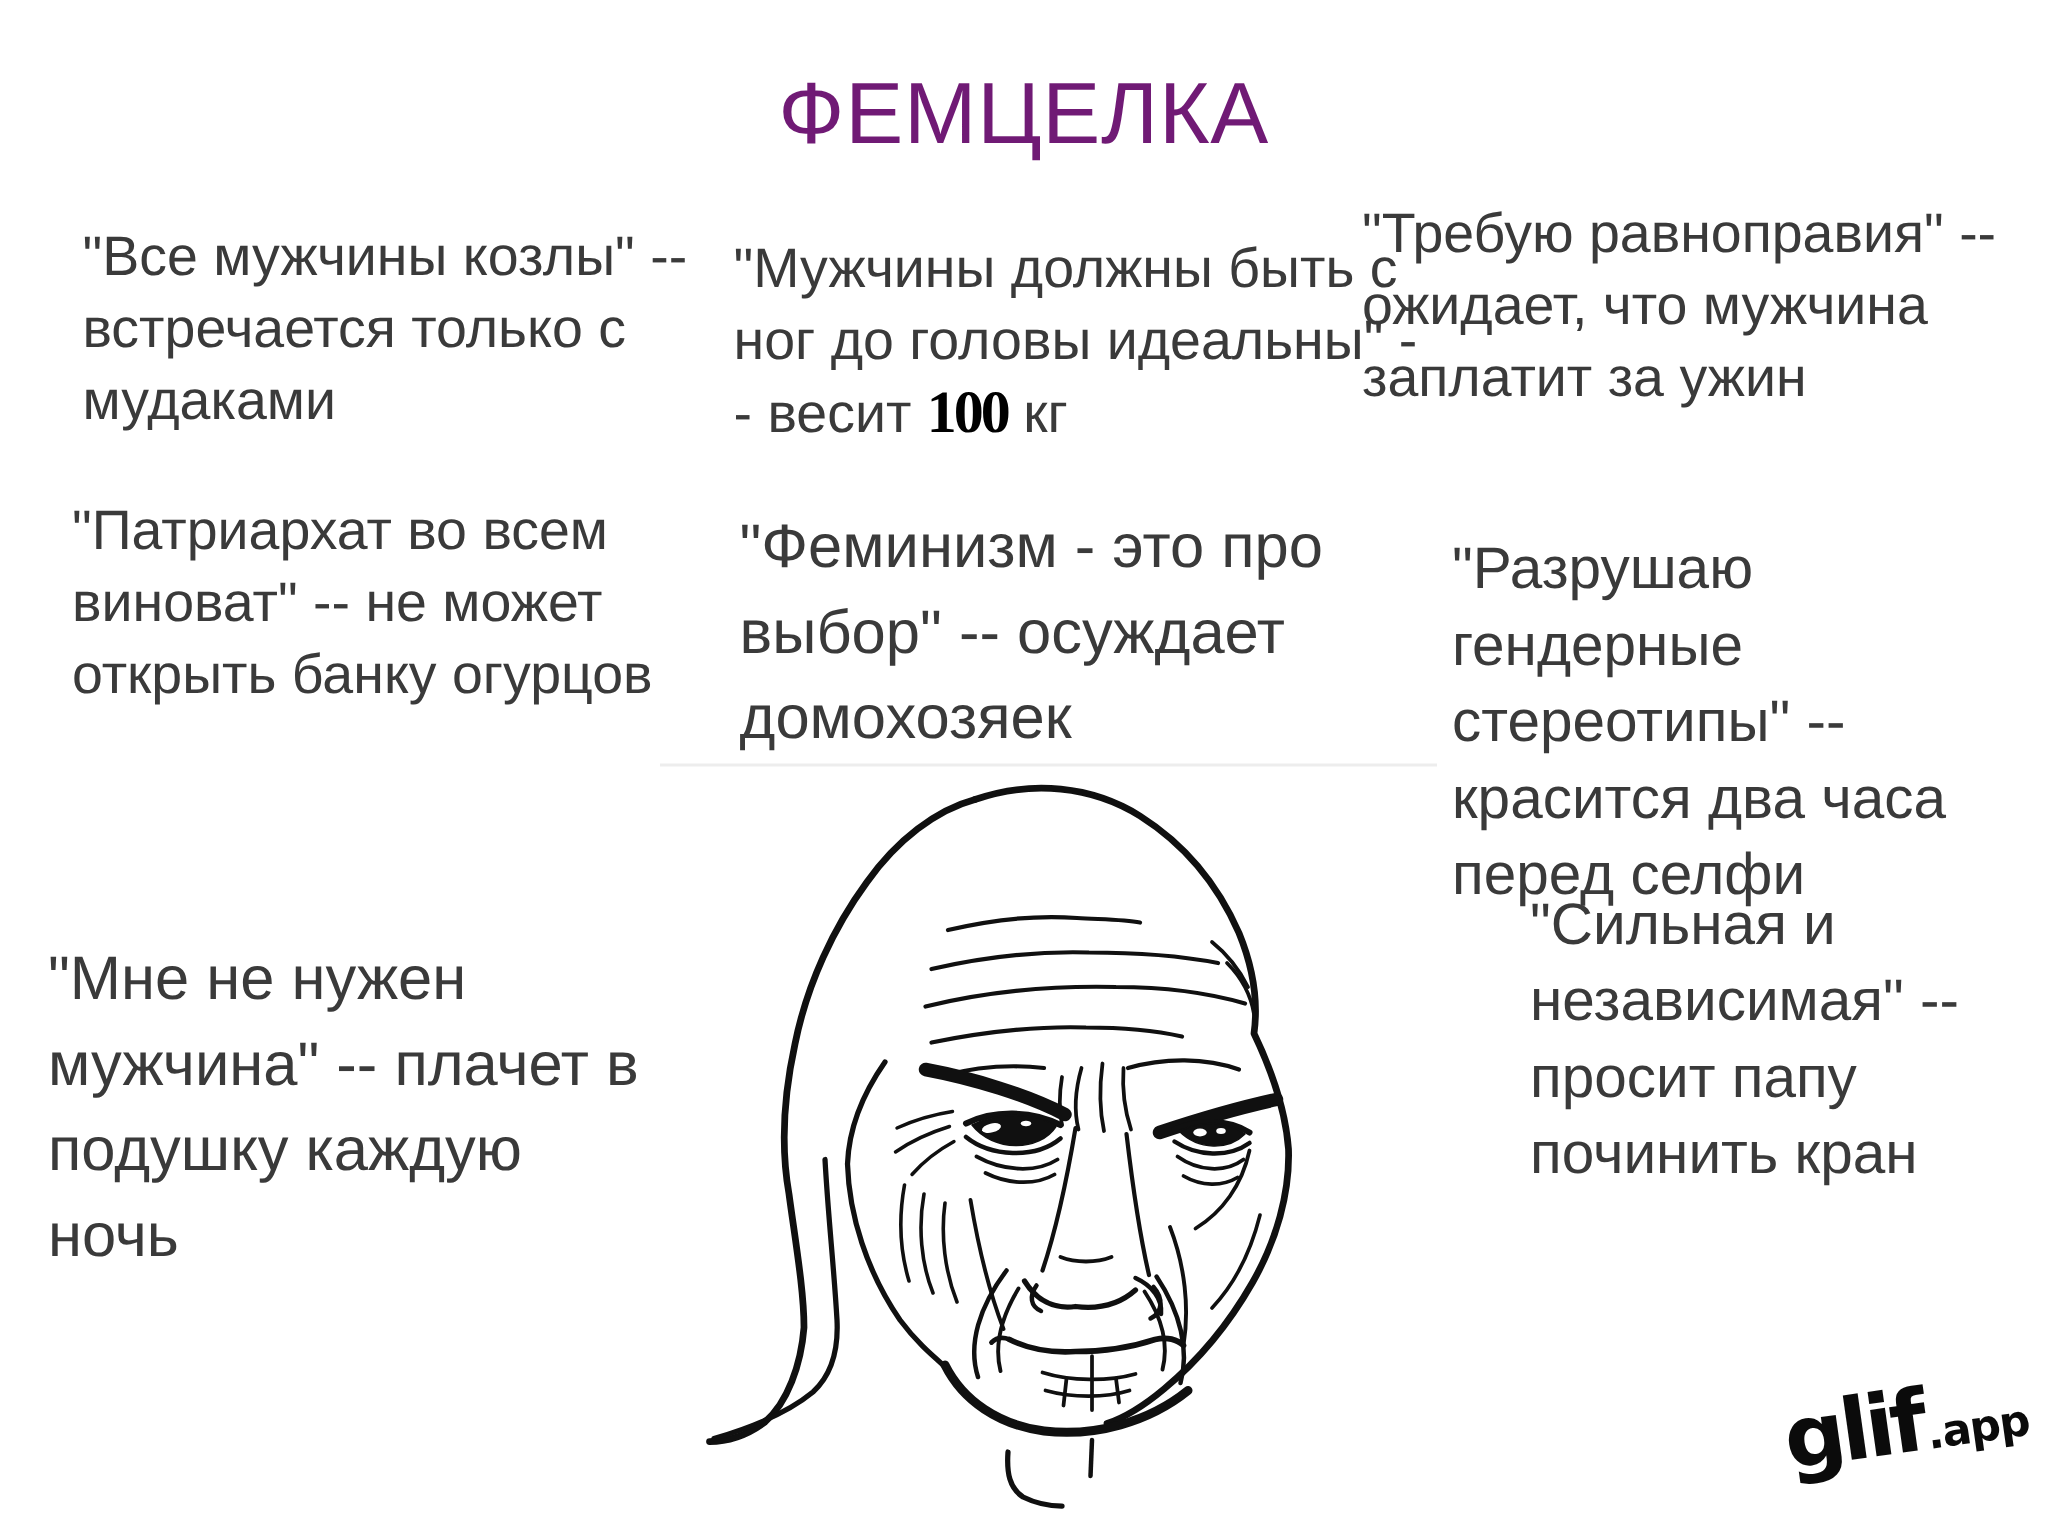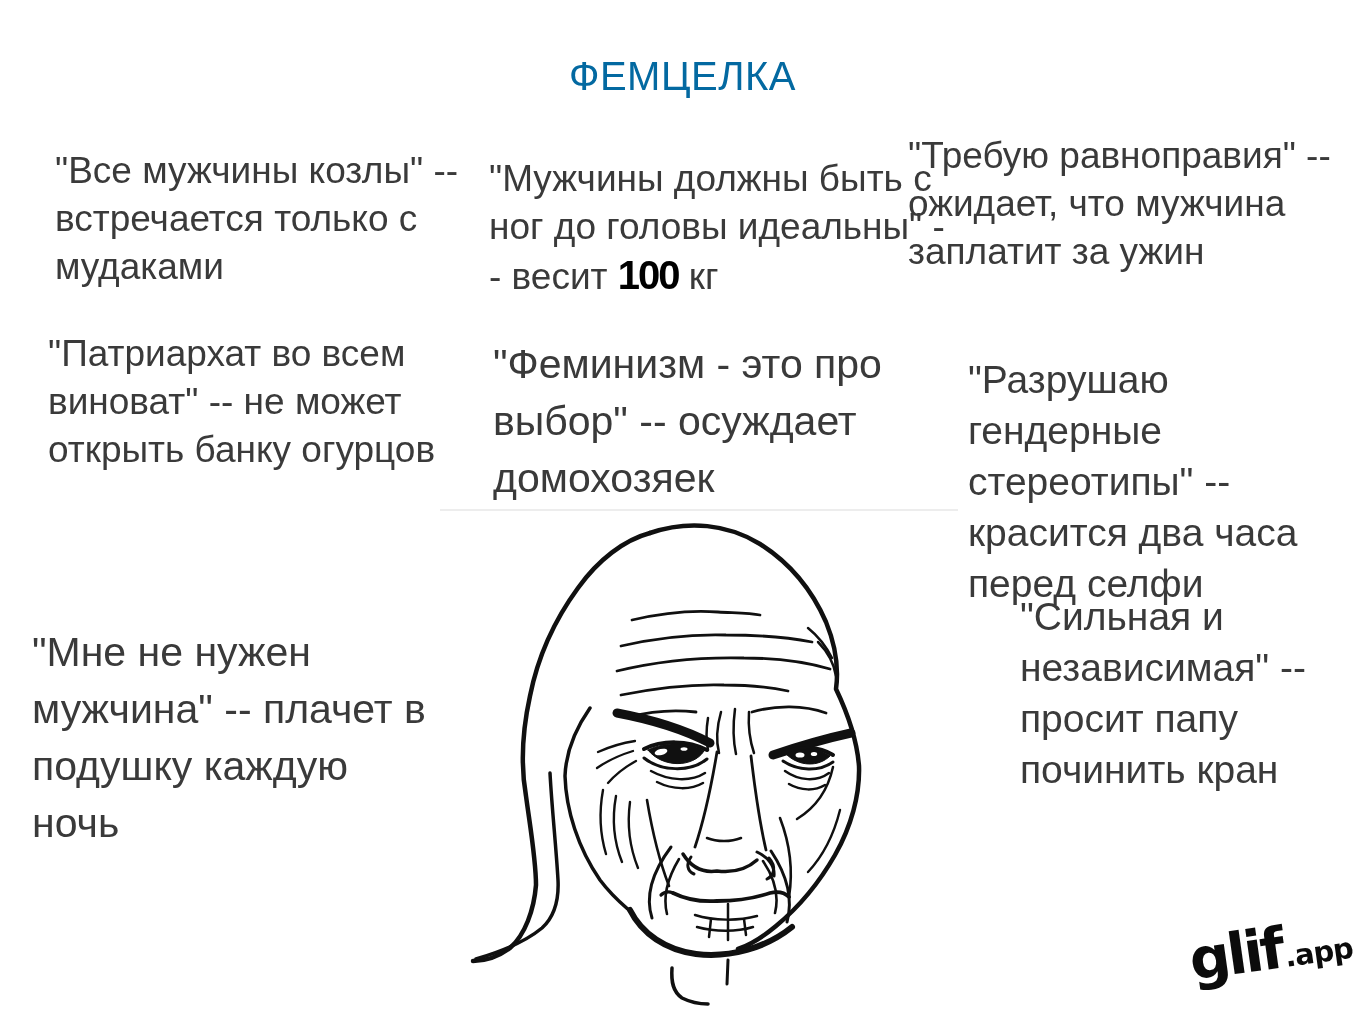--- a/index.html
+++ b/index.html
@@ -2,32 +2,32 @@
 <html><head>
 <meta charset="utf-8">
 <style>
   html,body{margin:0;padding:0;}
   body{
     width:1365px;height:1024px;background:#ffffff;position:relative;
     overflow:hidden;font-family:"Liberation Sans",sans-serif;
   }
   .title{
     position:absolute;left:0;top:44px;width:1365px;text-align:center;
-    font-size:40px;line-height:64px;color:#0369a1;letter-spacing:0.5px;
+    font-size:58px;line-height:64px;color:#701a75;letter-spacing:0.5px;
     white-space:pre-line;
   }
   .quote{
     position:absolute;color:#3a3a3a;white-space:pre-line;
   }
   .q-small{font-size:37px;line-height:48px;}
   .q-med{font-size:39px;line-height:51px;}
   .q-large{font-size:41px;line-height:57px;}
   .weight-bold{
     font-weight:700;color:#000;font-size:40px;letter-spacing:-2px;
-    font-family:Liberation Sans, sans-serif;
+    font-family:Liberation Serif, serif;
   }
   #q1{left:55px;top:147px;}
   #q2{left:489px;top:155px;}
   #q3{left:908px;top:132px;}
   #q4{left:48px;top:330px;}
   #q5{left:493px;top:336px;}
   #q6{left:968px;top:354px;}
   #q7{left:32px;top:624px;}
   #q8{left:1020px;top:591px;}
   .img-top-edge{

